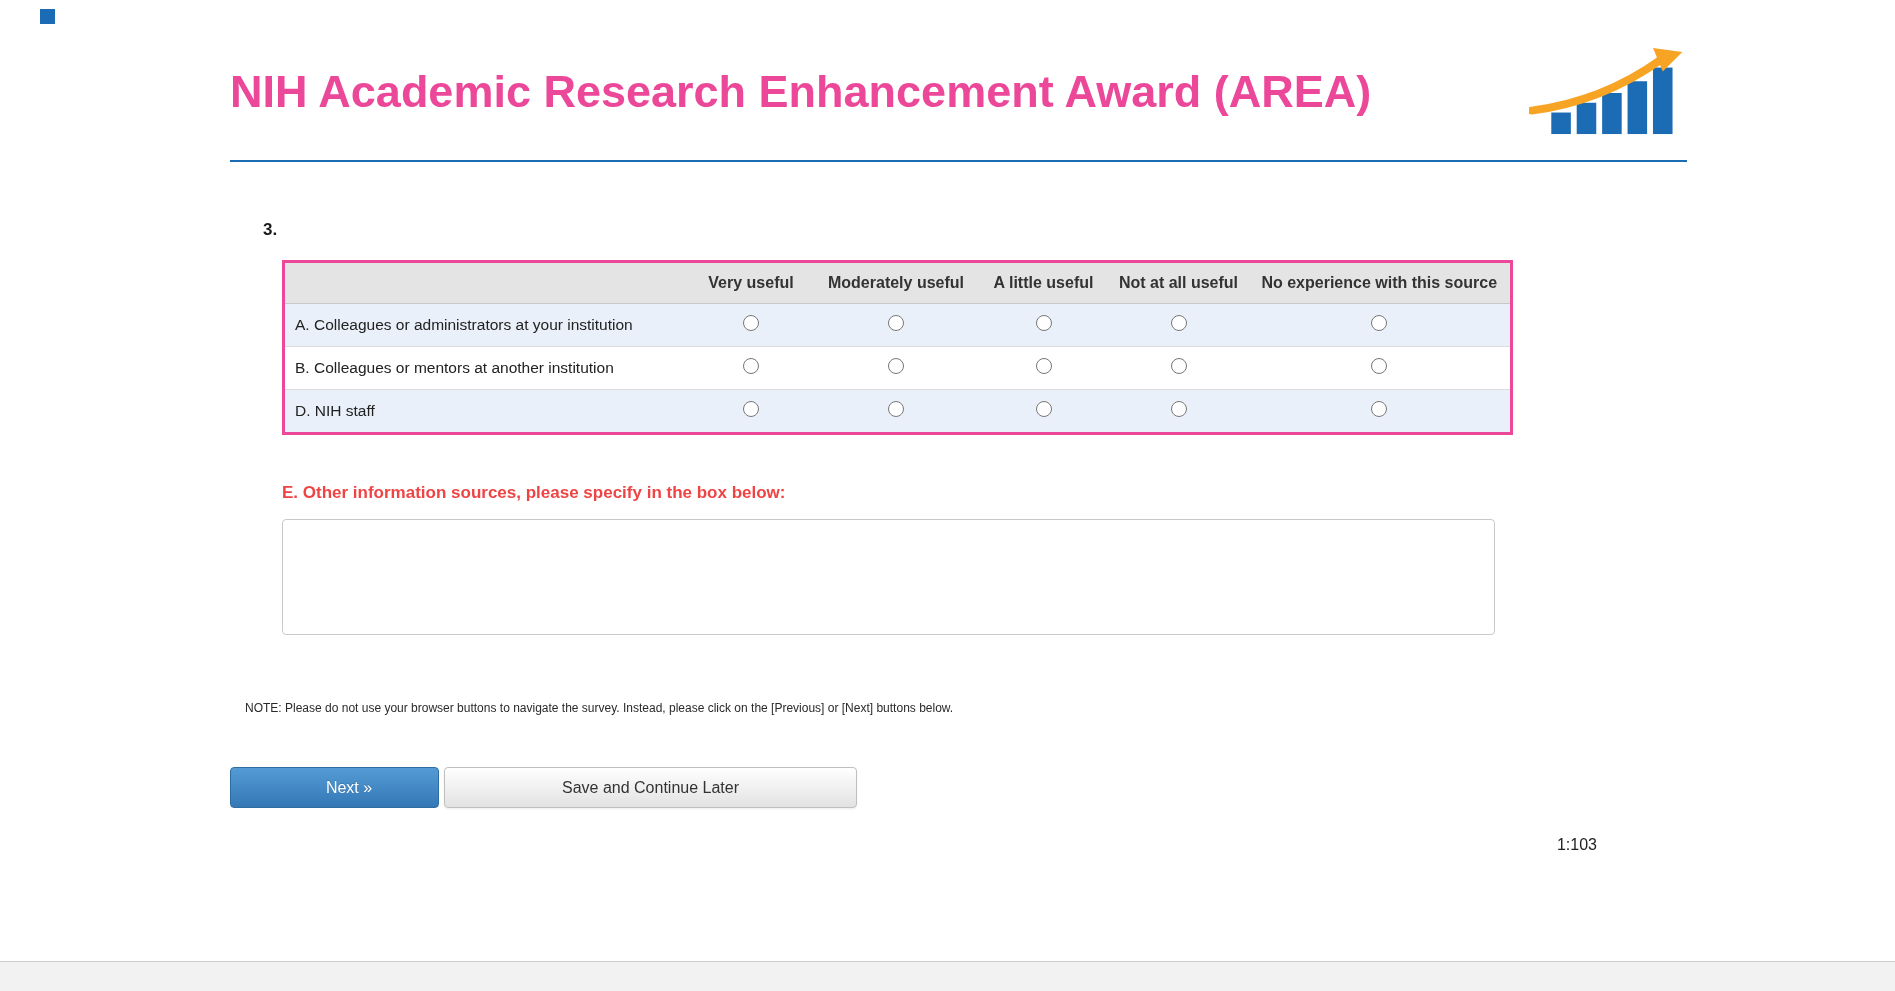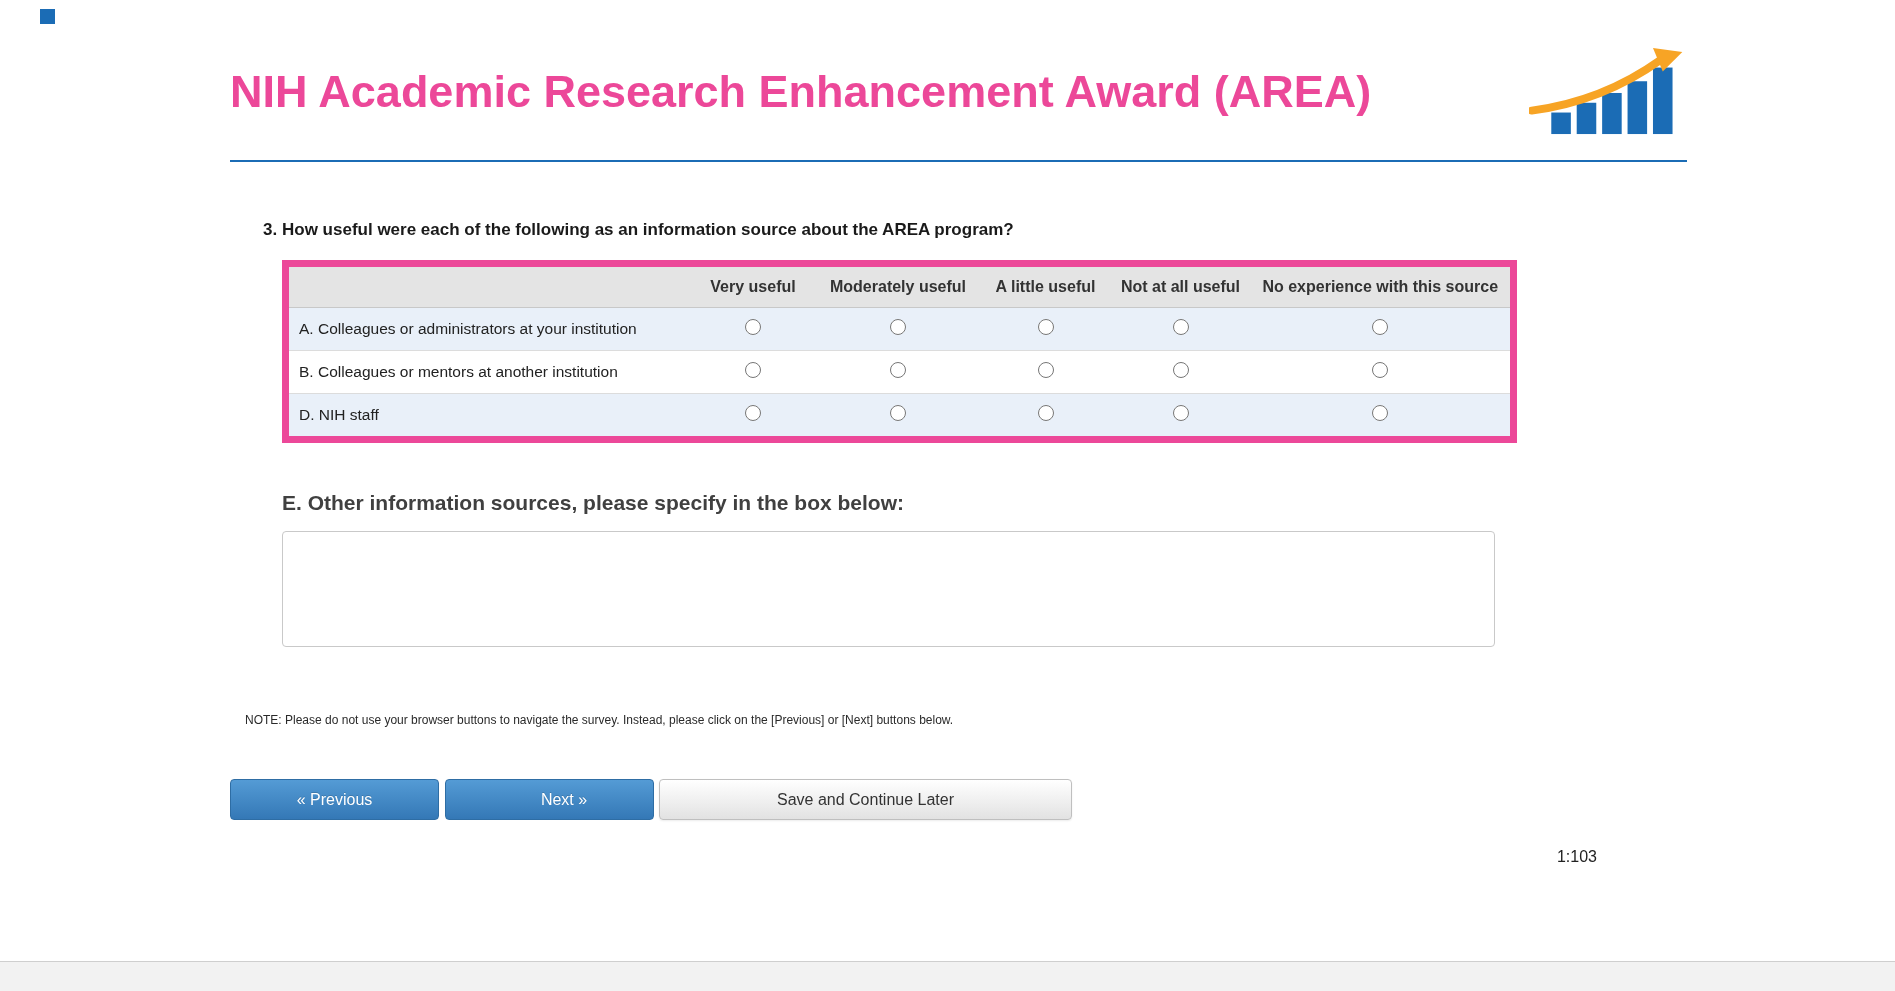--- a/index.html
+++ b/index.html
@@ -57,21 +57,21 @@
     color: #1a1a1a;
   }
   .q-number { width: 19px; flex: 0 0 auto; }
 
   
   .grid-wrap { margin-left: 52px; margin-top: 20px; }
   table.grid {
     border-collapse: collapse;
     width: 1228px;
     table-layout: fixed;
-    border: 7px solid #ec4899;
+    border: 3px solid #ec4899;
     font-size: 15.5px;
   }
   table.grid col.c-label { width: 405px; }
   table.grid col.c1 { width: 125px; }
   table.grid col.c2 { width: 165px; }
   table.grid col.c3 { width: 130px; }
   table.grid col.c4 { width: 140px; }
   table.grid col.c5 { width: 263px; }
   table.grid thead th {
     background: #e4e4e4;
@@ -99,23 +99,23 @@
     width: 16px;
     height: 16px;
     cursor: pointer;
     accent-color: #ffffff;
   }
 
   
   .other-label {
     margin-left: 52px;
     margin-top: 48px;
-    font-size: 21px;
-    font-weight: bold;
-    color: #404040;
+    font-size: 17px;
+    font-weight: bold;
+    color: #ef4444;
   }
   .other-box {
     margin-left: 52px;
     margin-top: 16px;
     width: 1213px;
     height: 116px;
     border: 1px solid #c9c9c9;
     border-radius: 4px;
     resize: none;
     font-family: "Liberation Sans", "DejaVu Sans", sans-serif;
@@ -202,21 +202,20 @@
         <rect x="126" y="20" width="20" height="68" fill="#1b6cb5"></rect>
         <path d="M2,64 C 48,58 92,42 134,12" fill="none" stroke="#f7a425" stroke-width="8" stroke-linecap="round"></path>
         <polygon points="126,0 156,4 136,24" fill="#f7a425"></polygon>
       </svg>
     </span>
   </div>
 
   
   <div class="question-line">
     <span class="q-number">3.</span>
-    <span>How useful were each of the following as an information source about the AREA program?</span>
   </div>
 
   
   <div class="grid-wrap">
     <table class="grid">
       <colgroup>
         <col class="c-label">
           <col class="c1">
           <col class="c2">
           <col class="c3">
@@ -264,21 +263,20 @@
 
   
   <div class="other-label">E. Other information sources, please specify in the box below:</div>
   <textarea class="other-box" style=""></textarea>
 
   
   <div class="note">NOTE: Please do not use your browser buttons to navigate the survey. Instead, please click on the [Previous] or [Next] buttons below.</div>
 
   
   <div class="button-row">
-    <button class="btn btn-blue btn-prev">« Previous</button>
     <button class="btn btn-blue btn-next">Next »</button>
     <button class="btn btn-save">Save and Continue Later</button>
   </div>
 
   
   <div class="page-indicator">1:103</div>
 
 </div>
 
 <div class="footer-bar"></div>

